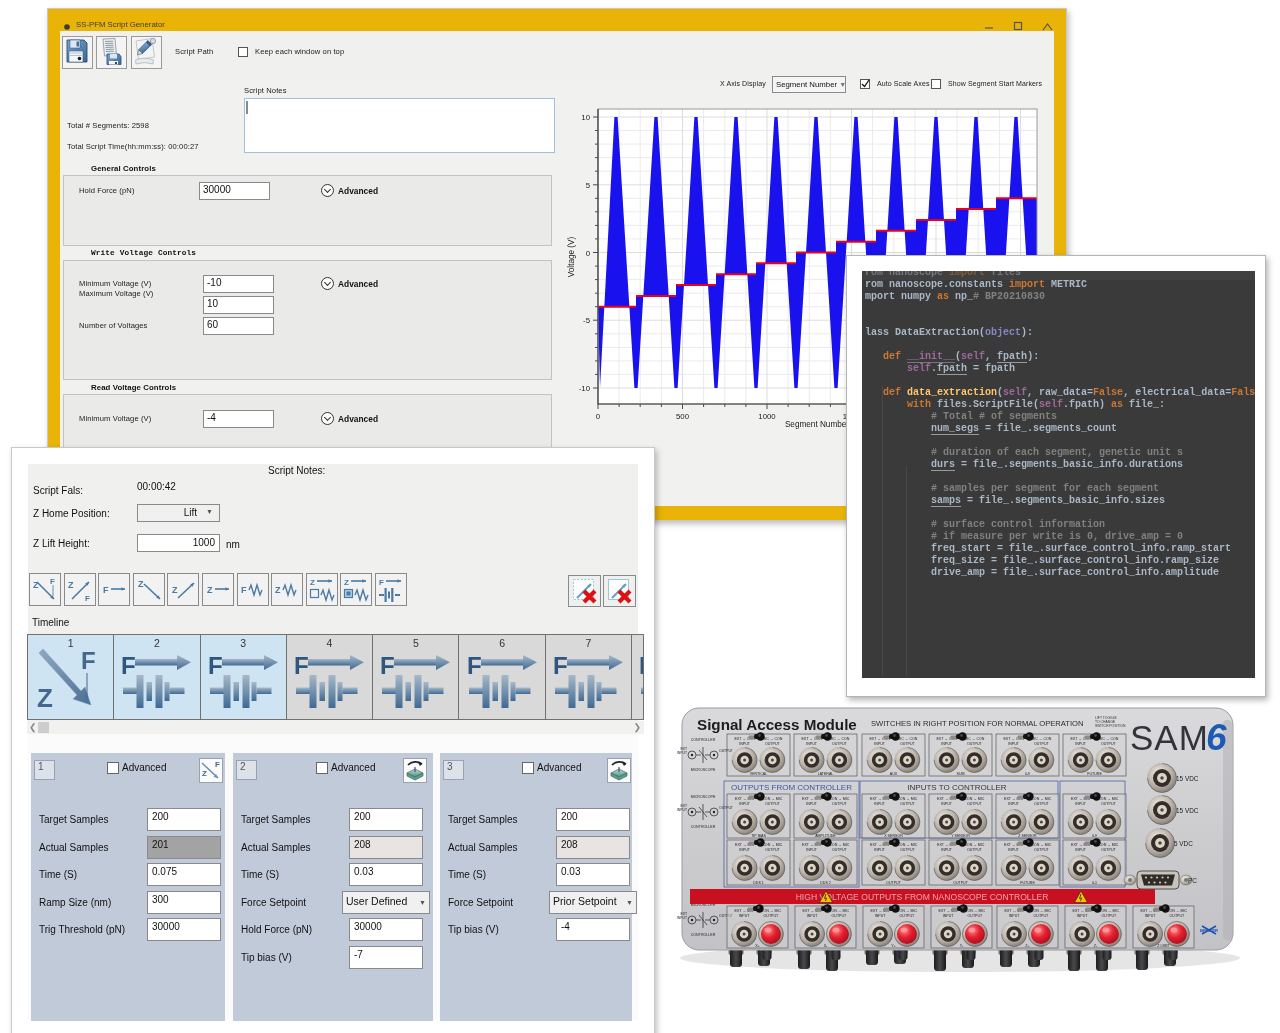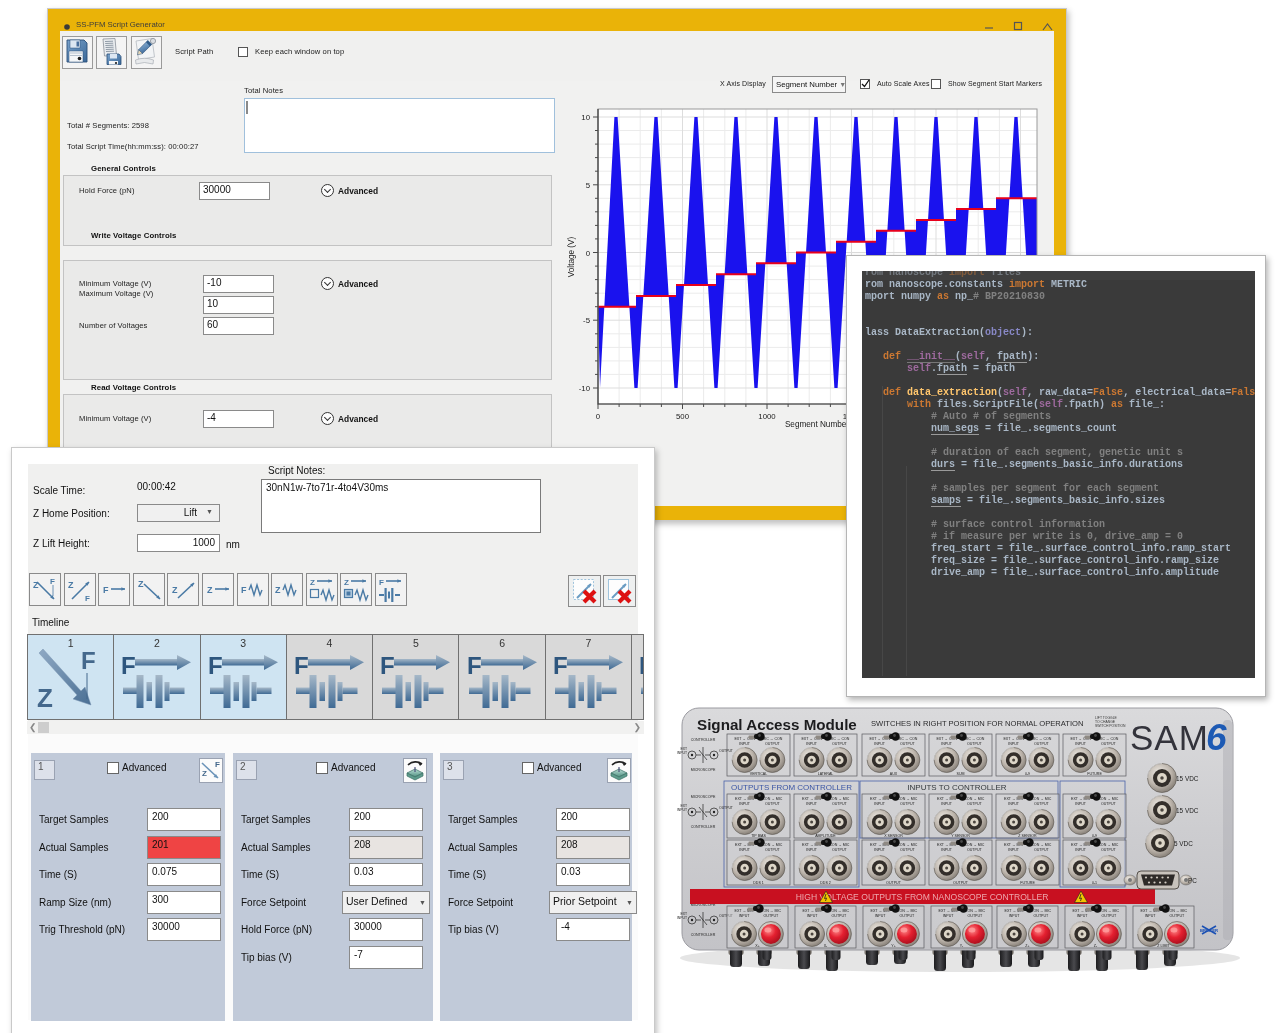--- a/index.html
+++ b/index.html
@@ -85,36 +85,36 @@
 <path d="M9,17 h5.5 l-2.7,4.5 Z" fill="#e8d9b8" stroke="#2a4f78" stroke-width="0.5"></path>
 <path d="M9,4 h5.5 v2.5 h-5.5 Z" fill="#2f5a88"></path>
 </g>
 <path d="M3.5,23 q9,-3.5 18,0 l-0.5,4 q-8.5,-3 -17,0 Z" fill="#e8eaec" stroke="#a8adb4" stroke-width="0.7"></path>
 </svg>
       </div>
     <div class="lbl" style="left:115px;top:16px;">Script Path</div>
     <div class="cb" style="left:178px;top:16px;"></div>
     <div class="lbl" style="left:195px;top:16px;">Keep each window on top</div>
 
-    <div class="lbl" style="left:184px;top:55px;">Total Notes</div>
+    <div class="lbl" style="left:184px;top:55px;">Script Notes</div>
     <div class="abs" style="left:184px;top:67px;width:309px;height:53px;background:#fff;border:1px solid #a0c0dc;"></div>
     <div class="abs" style="left:186px;top:70px;width:2px;height:13px;background:#8a8a8a;"></div>
 
     <div class="lbl" style="left:7px;top:90px;">Total # Segments: 2598</div>
     <div class="lbl" style="left:7px;top:111px;">Total Script Time(hh:mm:ss): 00:00:27</div>
 
     <div class="grp" style="left:3px;top:144px;width:487px;height:69px;"></div>
     <div class="grplbl" style="left:7px;top:133px;">General Controls</div>
     <div class="lbl" style="left:19px;top:155px;">Hold Force (pN)</div>
     <div class="inp" style="left:139px;top:151px;width:71px;height:18px;">30000</div>
     <div class="advc" style="left:261px;top:153px;"></div>
     <div class="advl" style="left:278px;top:155px;">Advanced</div>
 
     <div class="grp" style="left:3px;top:229px;width:487px;height:118px;"></div>
-    <div class="grplbl" style="left:7px;top:200px;">Write Voltage Controls</div>
+    <div class="grplbl" style="left:7px;top:218px;font-family:Liberation Mono, monospace;">Write Voltage Controls</div>
     <div class="lbl" style="left:19px;top:248px;">Minimum Voltage (V)</div>
     <div class="inp" style="left:143px;top:244px;width:71px;height:18px;">-10</div>
     <div class="lbl" style="left:19px;top:258px;">Maximum Voltage (V)</div>
     <div class="inp" style="left:143px;top:265px;width:71px;height:18px;">10</div>
     <div class="lbl" style="left:19px;top:290px;">Number of Voltages</div>
     <div class="inp" style="left:143px;top:286px;width:71px;height:18px;">60</div>
     <div class="advc" style="left:261px;top:246px;"></div>
     <div class="advl" style="left:278px;top:248px;">Advanced</div>
 
     <div class="grp" style="left:3px;top:363px;width:487px;height:112px;"></div>
@@ -157,22 +157,21 @@
 <text x="257" y="334" font-size="8.2" fill="#222" text-anchor="middle">Segment Number</text>
 <text x="14" y="164" font-size="8.2" fill="#222" text-anchor="middle" transform="rotate(-90 14 164)">Voltage (V)</text>
 </svg>
   </div>
 </div>
 
 <div class="abs" id="w2" style="left:11px;top:412px;width:642px;height:588px;background:#fff;border:1px solid #c9c9c9;box-shadow:2px 3px 6px rgba(0,0,0,0.25);margin-top:35px;">
   <div class="abs" style="left:16px;top:16px;width:610px;height:556px;background:#fbfbfb;">
   <div class="abs" style="left:0;top:0;width:610px;height:269px;background:#f0f0ef;"></div>
   <div class="lb2" style="left:240px;top:1px;">Script Notes:</div>
-  <div class="abs" style="left:233px;top:15px;width:280px;height:54px;background:#fff;border:1px solid #7a7a7a;font-size:10px;color:#111;padding:2px 4px;box-sizing:border-box;">30nN1w-7to71r-4to4V30ms</div>
-  <div class="lb2" style="left:5px;top:21px;">Scale Time:</div>
+  <div class="lb2" style="left:5px;top:21px;">Script Fals:</div>
   <div class="lb2" style="left:109px;top:17px;">00:00:42</div>
   <div class="lb2" style="left:5px;top:44px;">Z Home Position:</div>
   <div class="abs" style="left:109px;top:40px;width:83px;height:18px;background:#f0f0f0;border:1px solid #8a8a8a;box-sizing:border-box;font-size:10px;color:#111;">
         <span style="position:absolute;right:22px;top:2px;">Lift</span>
         <span style="position:absolute;right:6px;top:3px;color:#555;font-size:7px;">▼</span>
       </div>
   <div class="lb2" style="left:5px;top:74px;">Z Lift Height:</div>
   <div class="abs" style="left:109px;top:70px;width:83px;height:18px;background:#fff;border:1px solid #8a8a8a;box-sizing:border-box;font-size:10px;color:#111;">
         <span style="position:absolute;right:4px;top:2px;">1000</span>
       </div>
@@ -511,21 +510,21 @@
         <div style="position:absolute;left:91px;top:9px;font-size:10px;color:#111;">Advanced</div>
         <div style="position:absolute;left:168px;top:5px;width:24px;height:25px;background:#fbfbfb;border:1px solid #9aa2b2;box-sizing:border-box;"><svg width="22" height="23">
             <path d="M2,4 L18,19" stroke="#6a93b8" stroke-width="1.6"></path>
             <path d="M18,19 l-4.5,-1 l2.5,-3 Z" fill="#6a93b8"></path>
             <text x="2" y="17" font-size="8" font-weight="bold" fill="#44688c">Z</text>
             <text x="15" y="8" font-size="8" font-weight="bold" fill="#44688c">F</text>
           </svg></div>
         <div style="position:absolute;left:8px;top:61px;font-size:10px;color:#111;white-space:nowrap;">Target Samples</div>
         <div style="position:absolute;left:116px;top:55px;width:74px;height:23px;background:#fff;border:1px solid #8a8a8a;box-sizing:border-box;font-size:10px;color:#111;padding:2px 4px;">200</div>
         <div style="position:absolute;left:8px;top:88.5px;font-size:10px;color:#111;white-space:nowrap;">Actual Samples</div>
-        <div style="position:absolute;left:116px;top:82.5px;width:74px;height:23px;background:#ef4444;border:1px solid #8a8a8a;box-sizing:border-box;font-size:10px;color:#111;padding:2px 4px;">201</div>
+        <div style="position:absolute;left:116px;top:82.5px;width:74px;height:23px;background:#a3a3a3;border:1px solid #8a8a8a;box-sizing:border-box;font-size:10px;color:#111;padding:2px 4px;">201</div>
         <div style="position:absolute;left:8px;top:116.0px;font-size:10px;color:#111;white-space:nowrap;">Time (S)</div>
         <div style="position:absolute;left:116px;top:110.0px;width:74px;height:23px;background:#fff;border:1px solid #8a8a8a;box-sizing:border-box;font-size:10px;color:#111;padding:2px 4px;">0.075</div>
         <div style="position:absolute;left:8px;top:143.5px;font-size:10px;color:#111;white-space:nowrap;">Ramp Size (nm)</div>
         <div style="position:absolute;left:116px;top:137.5px;width:74px;height:23px;background:#fff;border:1px solid #8a8a8a;box-sizing:border-box;font-size:10px;color:#111;padding:2px 4px;">300</div>
         <div style="position:absolute;left:8px;top:171.0px;font-size:10px;color:#111;white-space:nowrap;">Trig Threshold (pN)</div>
         <div style="position:absolute;left:116px;top:165.0px;width:74px;height:23px;background:#fff;border:1px solid #8a8a8a;box-sizing:border-box;font-size:10px;color:#111;padding:2px 4px;">30000</div>
       </div>
   <div class="abs" style="left:205px;top:289px;width:200px;height:268px;background:#c1cad9;">
         <div style="position:absolute;left:3px;top:7px;width:21px;height:20px;background:#dde1ea;border:1px solid #9aa2b2;box-sizing:border-box;font-size:10px;color:#555;padding-left:3px;">2</div>
         <div class="cb" style="left:83px;top:9px;width:12px;height:12px;border-color:#666;"></div>
@@ -594,21 +593,21 @@
 mport numpy <span style="color:#cc7832">as</span> np_<span style="color:#808080"># BP20210830</span>
 
 
 lass DataExtraction(<span style="color:#8888c6">object</span>):
 
    <span style="color:#cc7832">def</span> <span style="color:#9e6a9e;font-weight:bold"><span style="border-bottom:1px solid #777">__init__</span></span>(<span style="color:#9e6a9e">self</span>, <span style="border-bottom:1px solid #9a9a9a">fpath</span>):
        <span style="color:#9e6a9e">self</span>.<span style="border-bottom:1px solid #9a9a9a">fpath</span> = fpath
 
    <span style="color:#cc7832">def</span> <span style="color:#ffc66d;font-weight:bold">data_extraction</span>(<span style="color:#9e6a9e">self</span>, raw_data=<span style="color:#cc7832">False</span>, electrical_data=<span style="color:#cc7832">Fals</span>
        <span style="color:#cc7832">with</span> files.ScriptFile(<span style="color:#9e6a9e">self</span>.fpath) <span style="color:#cc7832">as</span> file_:
-           <span style="color:#808080"># Auto # of segments</span>
+           <span style="color:#808080"># Total # of segments</span>
            <span style="border-bottom:1px solid #9a9a9a">num_segs</span> = file_.segments_count
 
            <span style="color:#808080"># duration of each segment, genetic unit s</span>
            <span style="border-bottom:1px solid #9a9a9a">durs</span> = file_.segments_basic_info.durations
 
            <span style="color:#808080"># samples per segment for each segment</span>
            <span style="border-bottom:1px solid #9a9a9a">samps</span> = file_.segments_basic_info.sizes
 
            <span style="color:#808080"># surface control information</span>
            <span style="color:#808080"># if measure per write is 0, drive_amp = 0</span>

